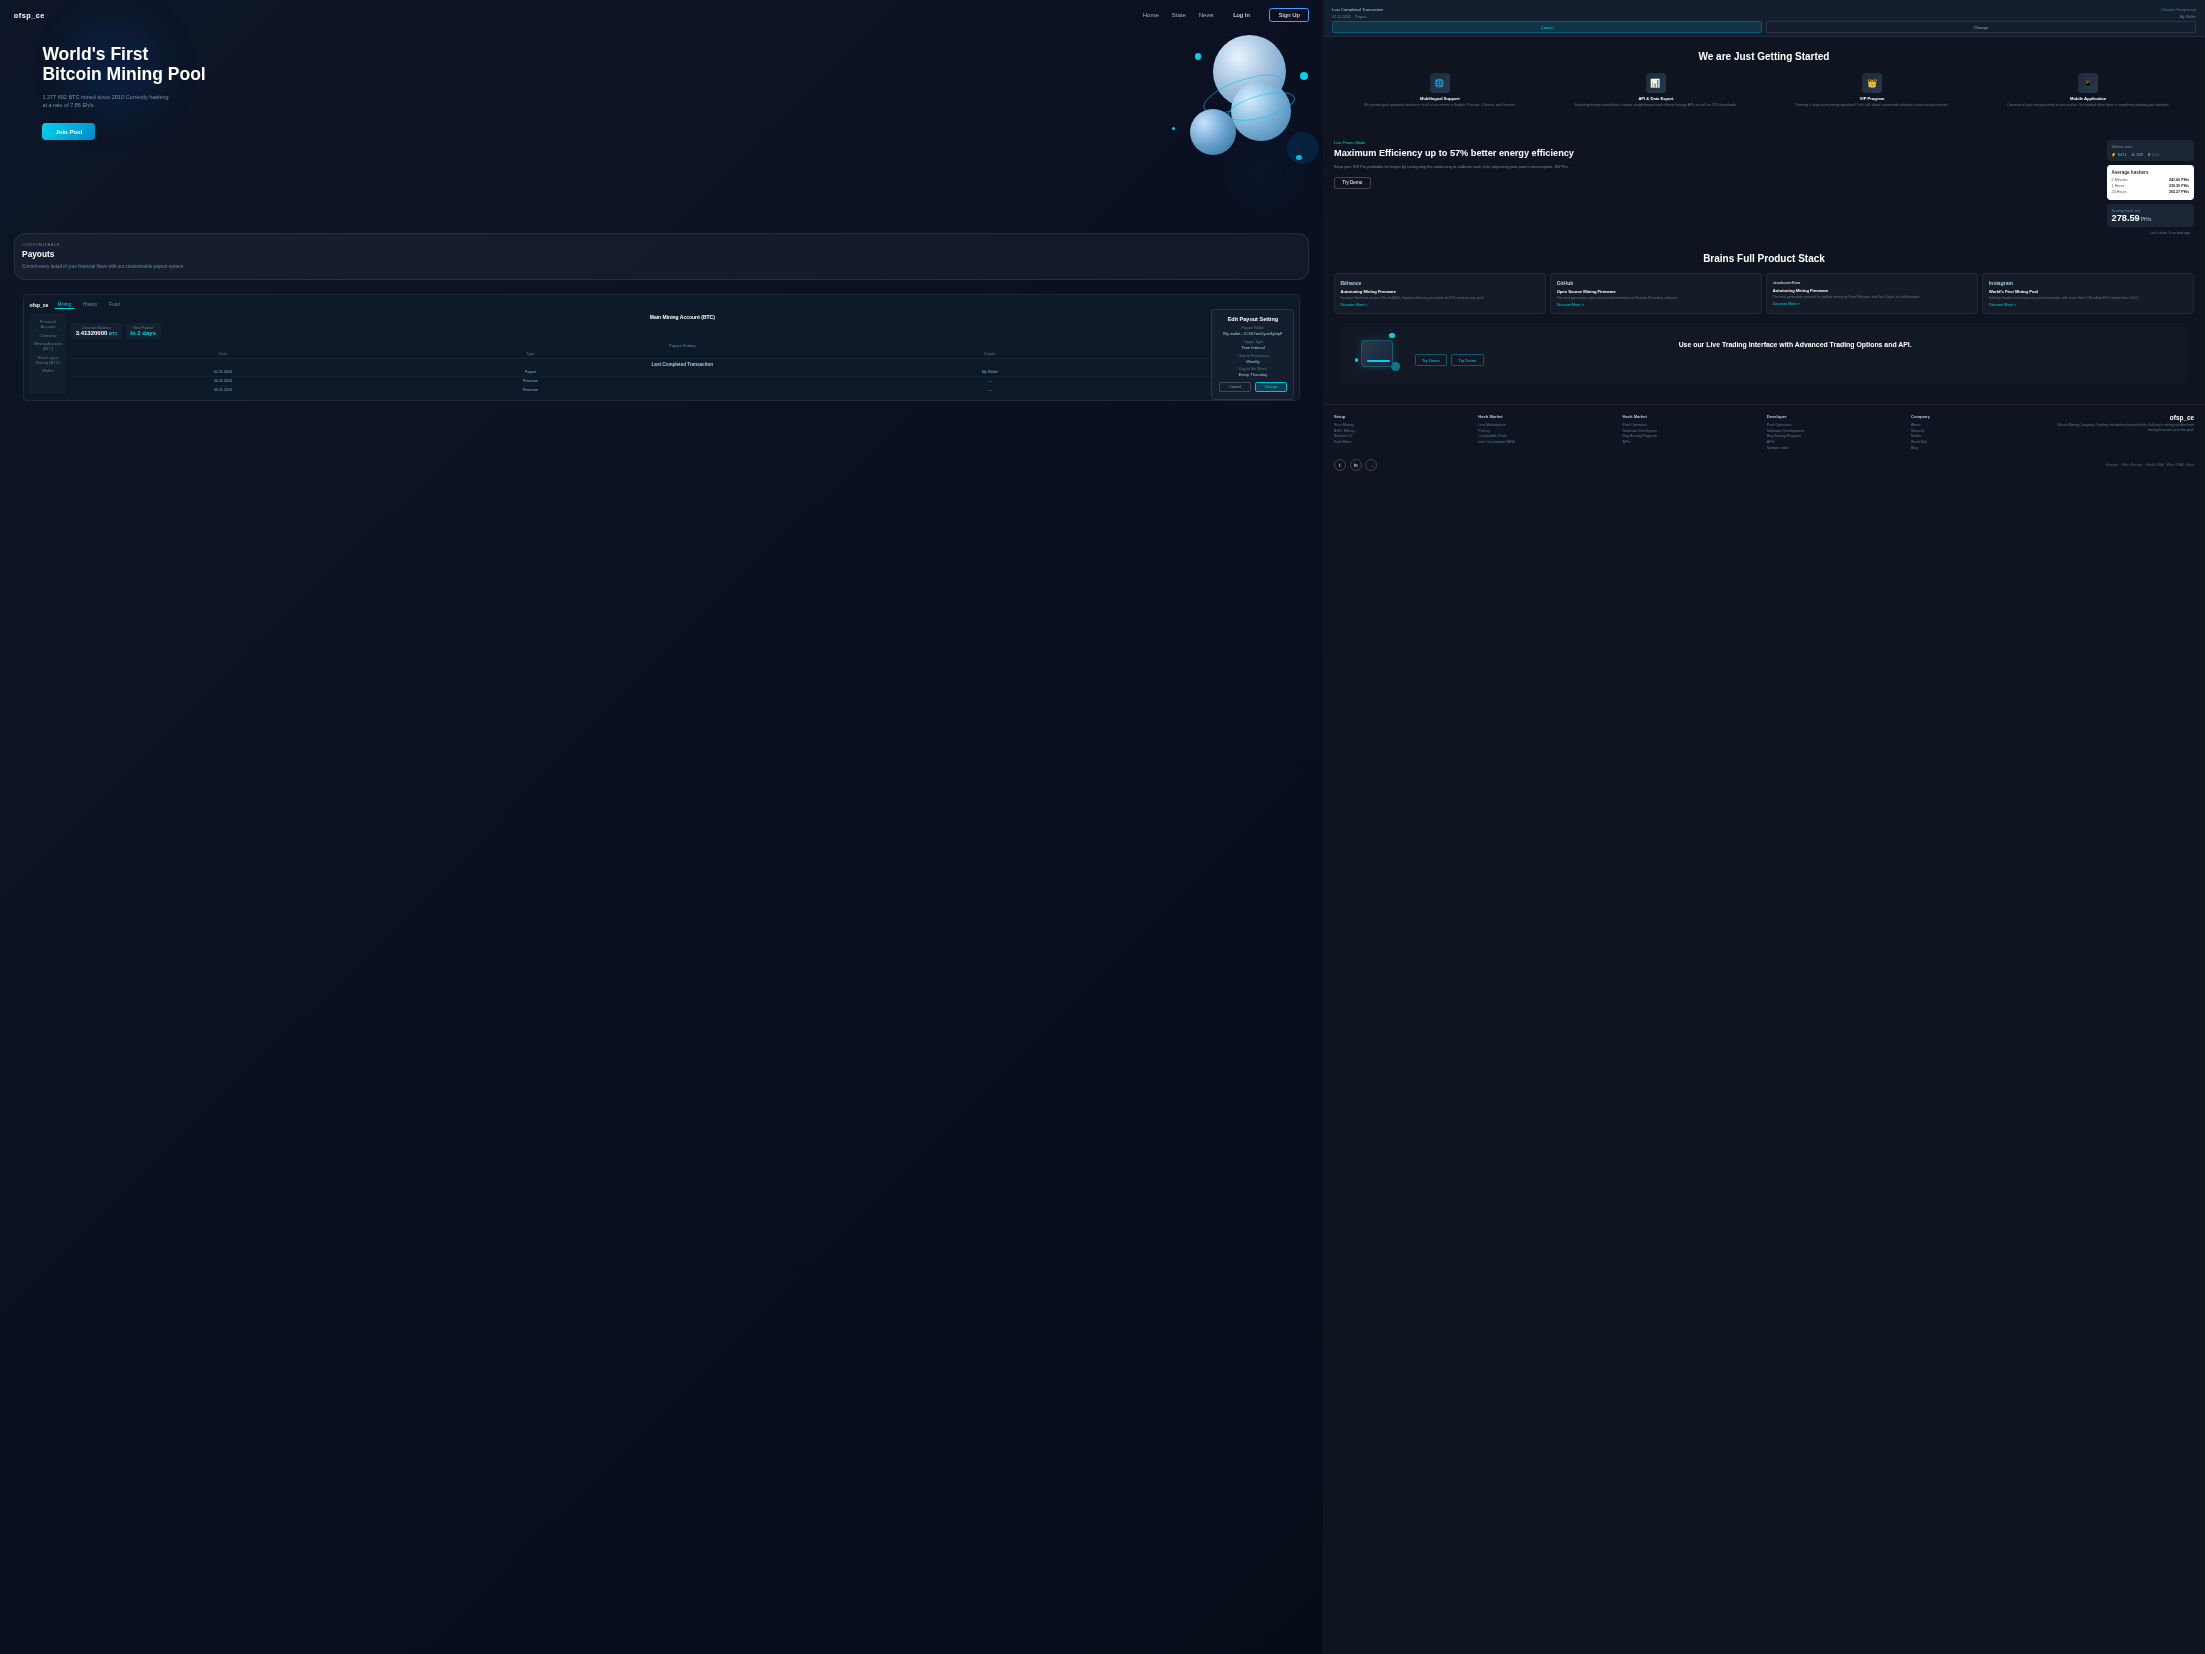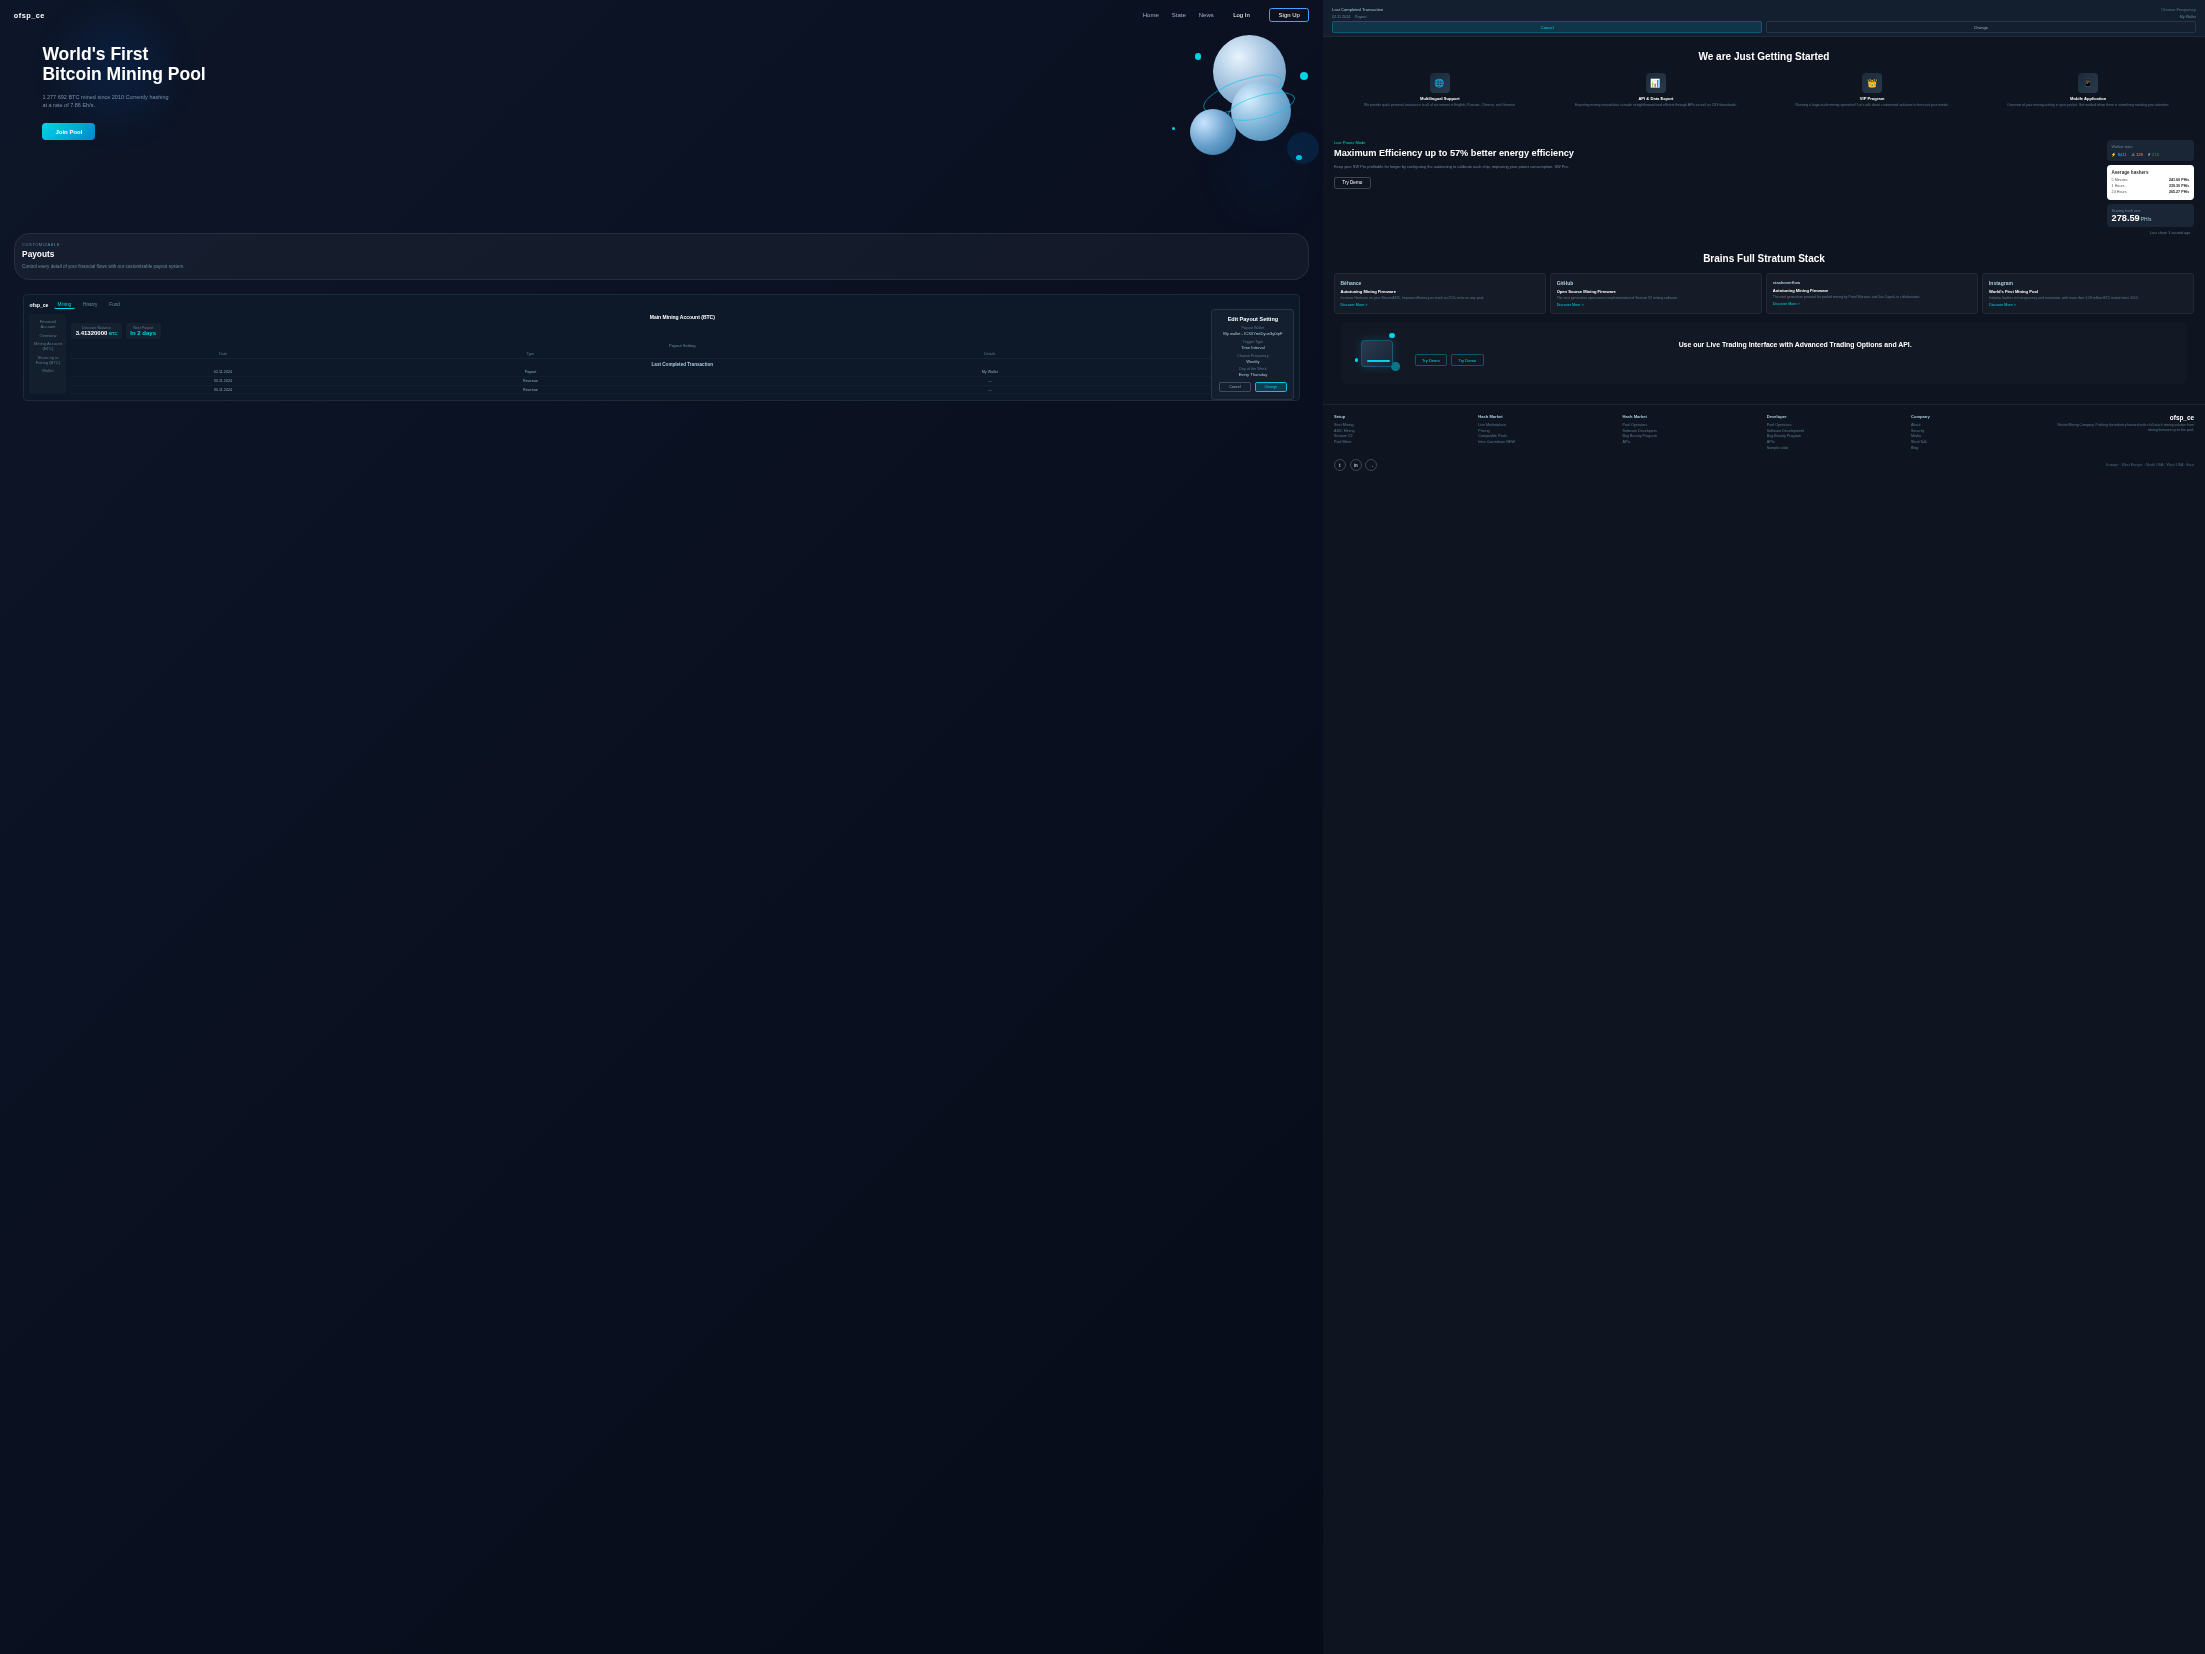--- a/index.html
+++ b/index.html
@@ -184,21 +184,21 @@
     }
     .feature-cards {
       display: flex;
       gap: 6.4px;
       margin-bottom: 13.8px;
     }
     .feature-card {
       flex: 1;
       background: rgba(255,255,255,0.04);
       border: 0.5px solid rgba(255,255,255,0.08);
-      border-radius: 16px;
+      border-radius: 11px;
       padding: 8.3px 7.3px;
       text-align: left;
     }
     .feature-card-label {
       font-size: 4.1px;
       color: #5a8a9a;
       text-transform: uppercase;
       letter-spacing: 0.5px;
       margin-bottom: 1.8px;
     }
@@ -923,21 +923,21 @@
             <div>
               <span class="scoring-value">278.59</span>
               <span style="font-size:5px;color:#aaccdc;">PH/s</span>
             </div>
           </div>
           <div class="last-share">Last share 3 second ago</div>
         </div>
       </div>
 
       <div class="product-stack">
-        <h2 class="ps-title">Brains Full Stratum Stack</h2>
+        <h2 class="ps-title">Brains Full Product Stack</h2>
         <div class="ps-cards">
           <div class="ps-card">
             <div class="ps-card-platform">Bēhance</div>
             <div class="ps-card-title">Autotuning Mining Firmware</div>
             <div class="ps-card-desc">Increase Hashrate on your Bitcoin ASIC, Improve efficiency as much as 25%, mine on any pool.</div>
             <div class="ps-card-link">Discover More &gt;</div>
           </div>
           <div class="ps-card">
             <div class="ps-card-platform">GitHub</div>
             <div class="ps-card-title">Open Source Mining Firmware</div>

